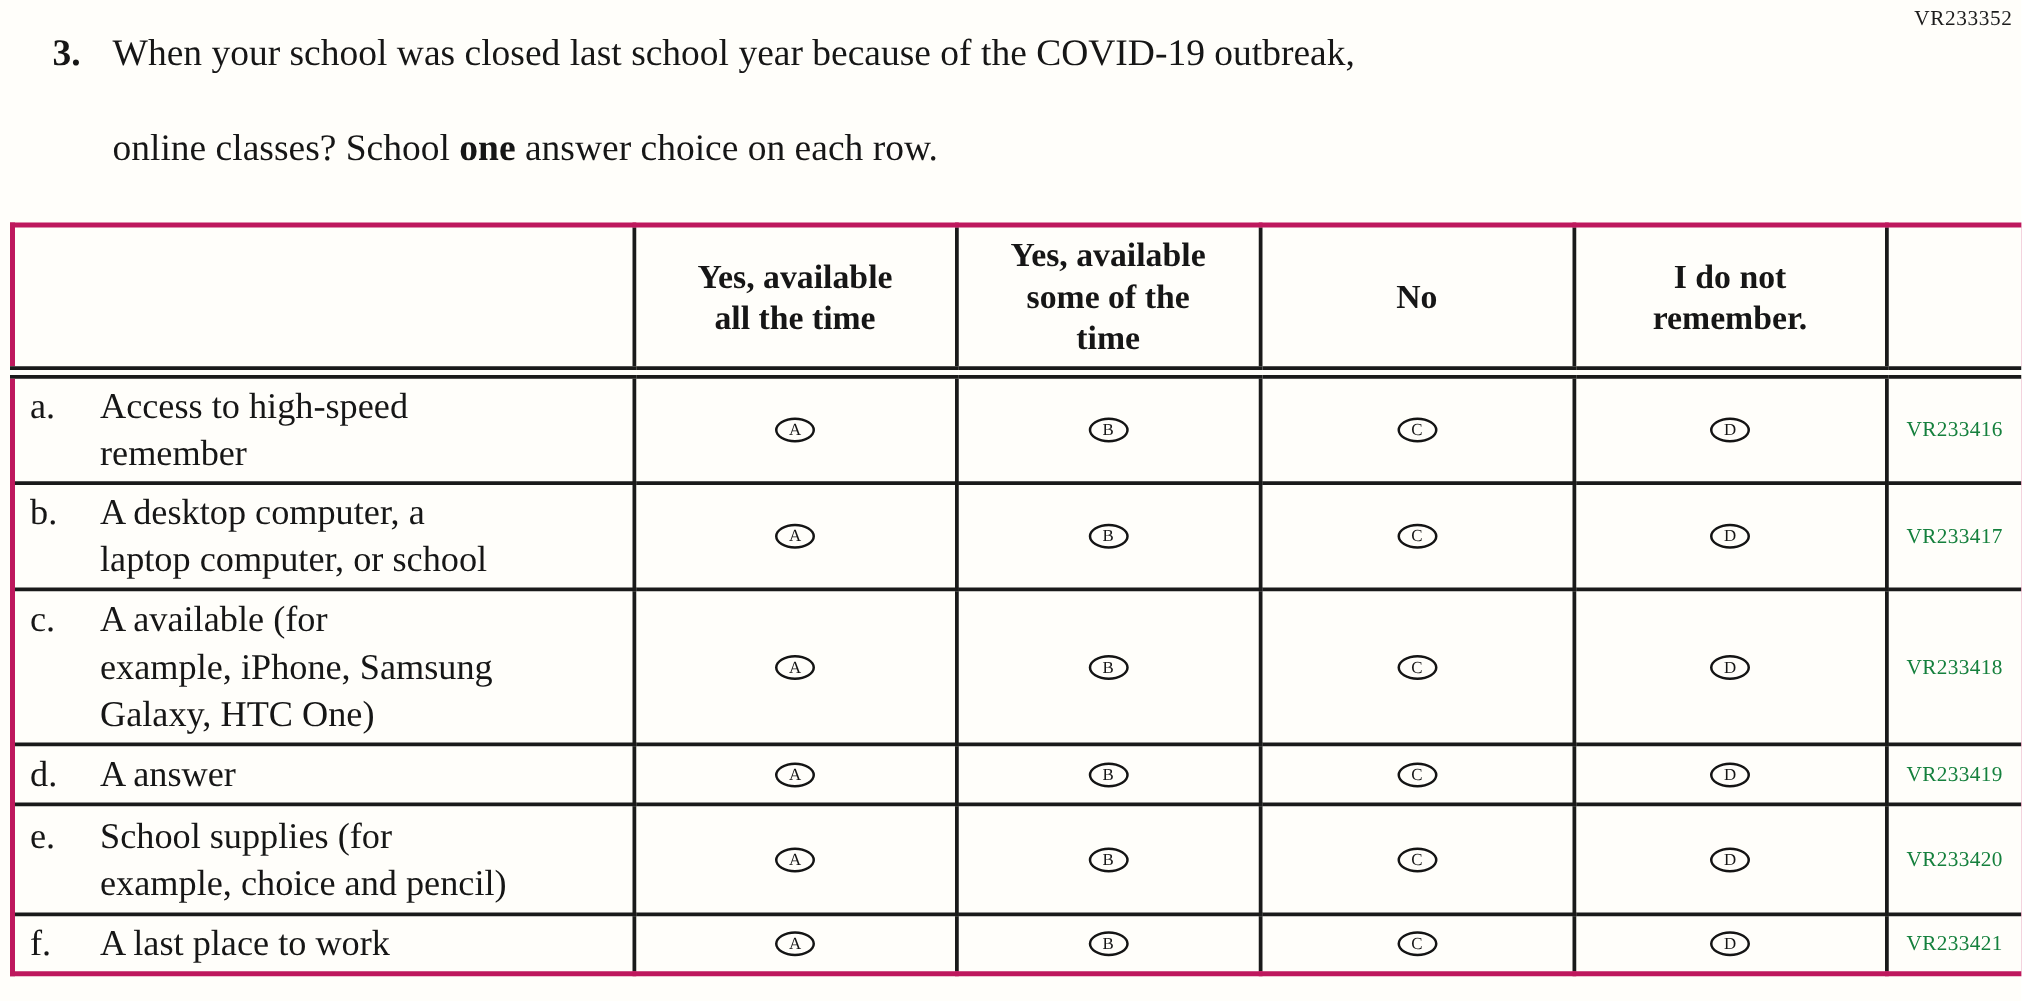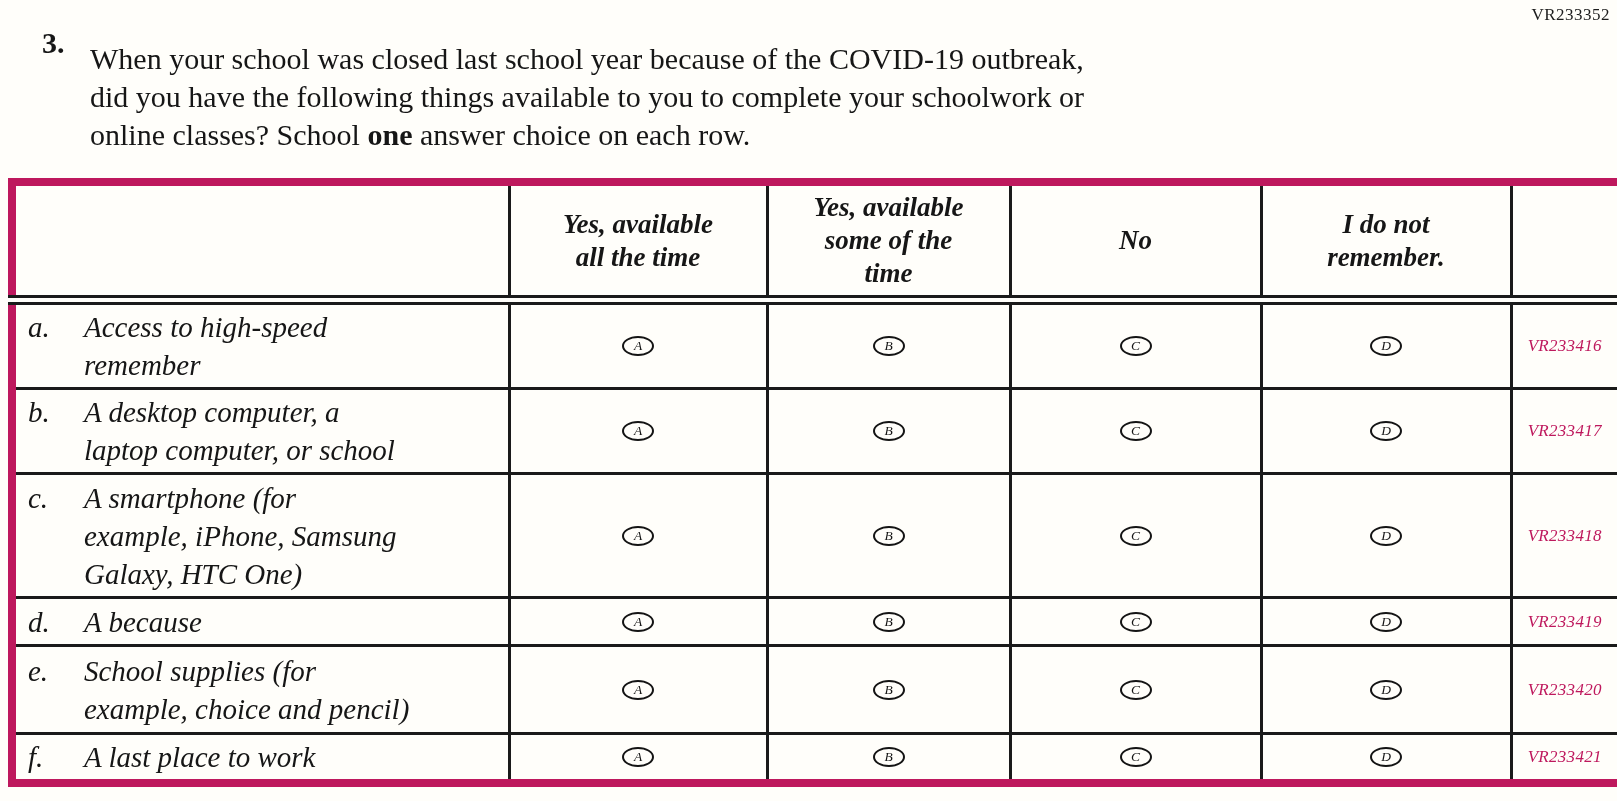--- a/index.html
+++ b/index.html
@@ -31,37 +31,36 @@
   .qnum {
     font-weight: bold;
     font-size: 30px;
     width: 48px;
     flex: 0 0 48px;
     line-height: 38px;
   }
   .qtext {
     font-size: 30px;
     line-height: 38px;
-    margin-top: 16px;
   }
   .qtext .bold { font-weight: bold; text-align: center; }
   table.survey {
     position: absolute;
     top: 178px;
     left: 8px;
     width: 1609px;
     border-collapse: collapse;
     table-layout: fixed;
     background: #fffefa;
   }
   table.survey td {
     border: 3px solid #1a1a1a;
     vertical-align: middle;
   }
-  table.survey { border: 8px solid #be185d; font-style: italic; }
+  table.survey { border: 4px solid #be185d; }
   thead td {
     height: 118px;
     text-align: center;
     font-weight: bold;
     font-size: 27px;
     line-height: 33px;
     border-bottom: 10px double #1a1a1a !important;
   }
   .pre { white-space: pre-line; }
   tbody td { text-align: center; }
@@ -90,35 +89,35 @@
     font-size: 13.5px;
     line-height: 15px;
     text-align: center;
     cursor: pointer;
     background: transparent;
   }
   td.code-cell {
     font-size: 17px;
     text-align: center;
     letter-spacing: 0.3px;
-    color: #be185d;
+    color: #15803d;
   }
 </style>
 </head>
 <body>
 
 <div class="page">
 
   <div class="corner-code">VR233352</div>
 
   <div class="question">
     <span class="qnum">3.</span>
     <span class="qtext">
       <span>When your school was closed last school year because of the COVID-19 outbreak,</span><br>
-      <span>did you have the following things available to you to complete your schoolwork or</span><br>
+      <br>
       <span>online classes? School </span><span class="bold">one</span><span> answer choice on each row.</span>
     </span>
   </div>
 
   <table class="survey">
     <colgroup>
       <col style="width:497px">
       <col style="width:258px">
       <col style="width:243px">
       <col style="width:251px">
@@ -165,36 +164,36 @@
         <td><span class="bubble">A</span></td>
         <td><span class="bubble">B</span></td>
         <td><span class="bubble">C</span></td>
         <td><span class="bubble">D</span></td>
         <td class="code-cell">VR233417</td>
       </tr>
       <tr class="r-c">
         <td class="item-cell">
           <div class="item-inner">
             <span class="row-letter">c.</span>
-            <span class="row-text pre">A smartphone (for
+            <span class="row-text pre">A available (for
 example, iPhone, Samsung
 Galaxy, HTC One)</span>
           </div>
         </td>
         <td><span class="bubble">A</span></td>
         <td><span class="bubble">B</span></td>
         <td><span class="bubble">C</span></td>
         <td><span class="bubble">D</span></td>
         <td class="code-cell">VR233418</td>
       </tr>
       <tr class="r-d">
         <td class="item-cell">
           <div class="item-inner">
             <span class="row-letter">d.</span>
-            <span class="row-text pre">A because</span>
+            <span class="row-text pre">A answer</span>
           </div>
         </td>
         <td><span class="bubble">A</span></td>
         <td><span class="bubble">B</span></td>
         <td><span class="bubble">C</span></td>
         <td><span class="bubble">D</span></td>
         <td class="code-cell">VR233419</td>
       </tr>
       <tr class="r-e">
         <td class="item-cell">

